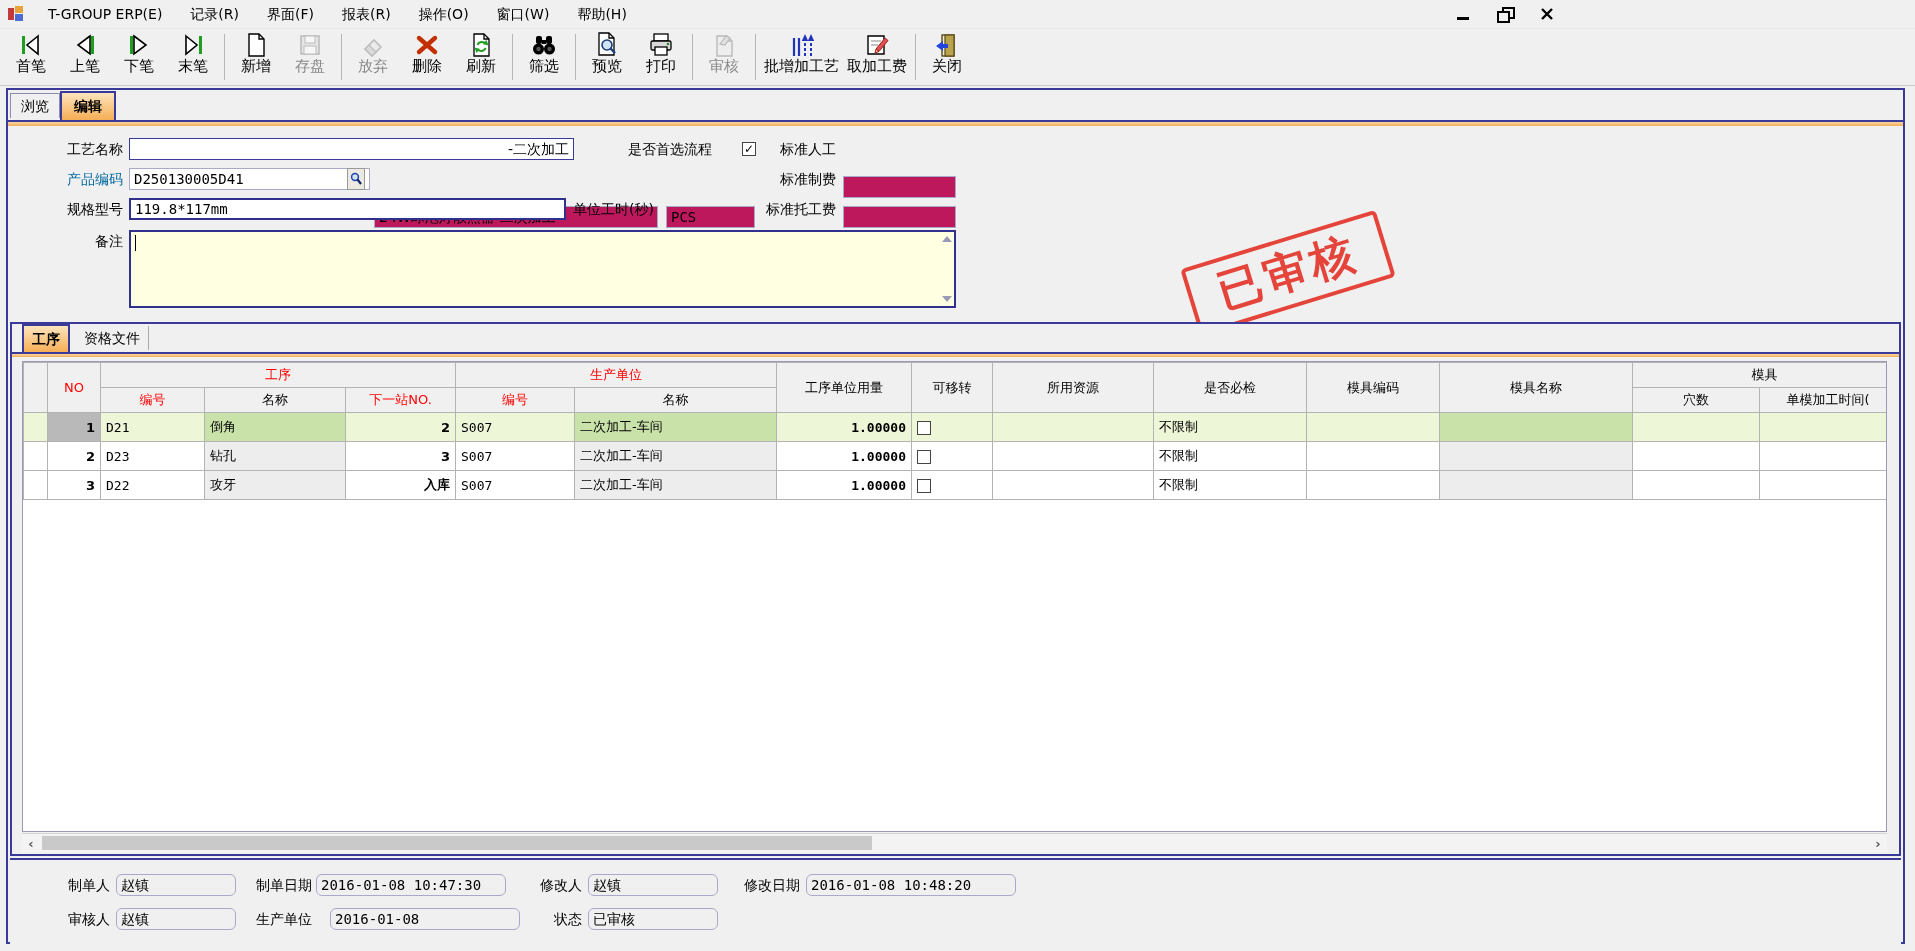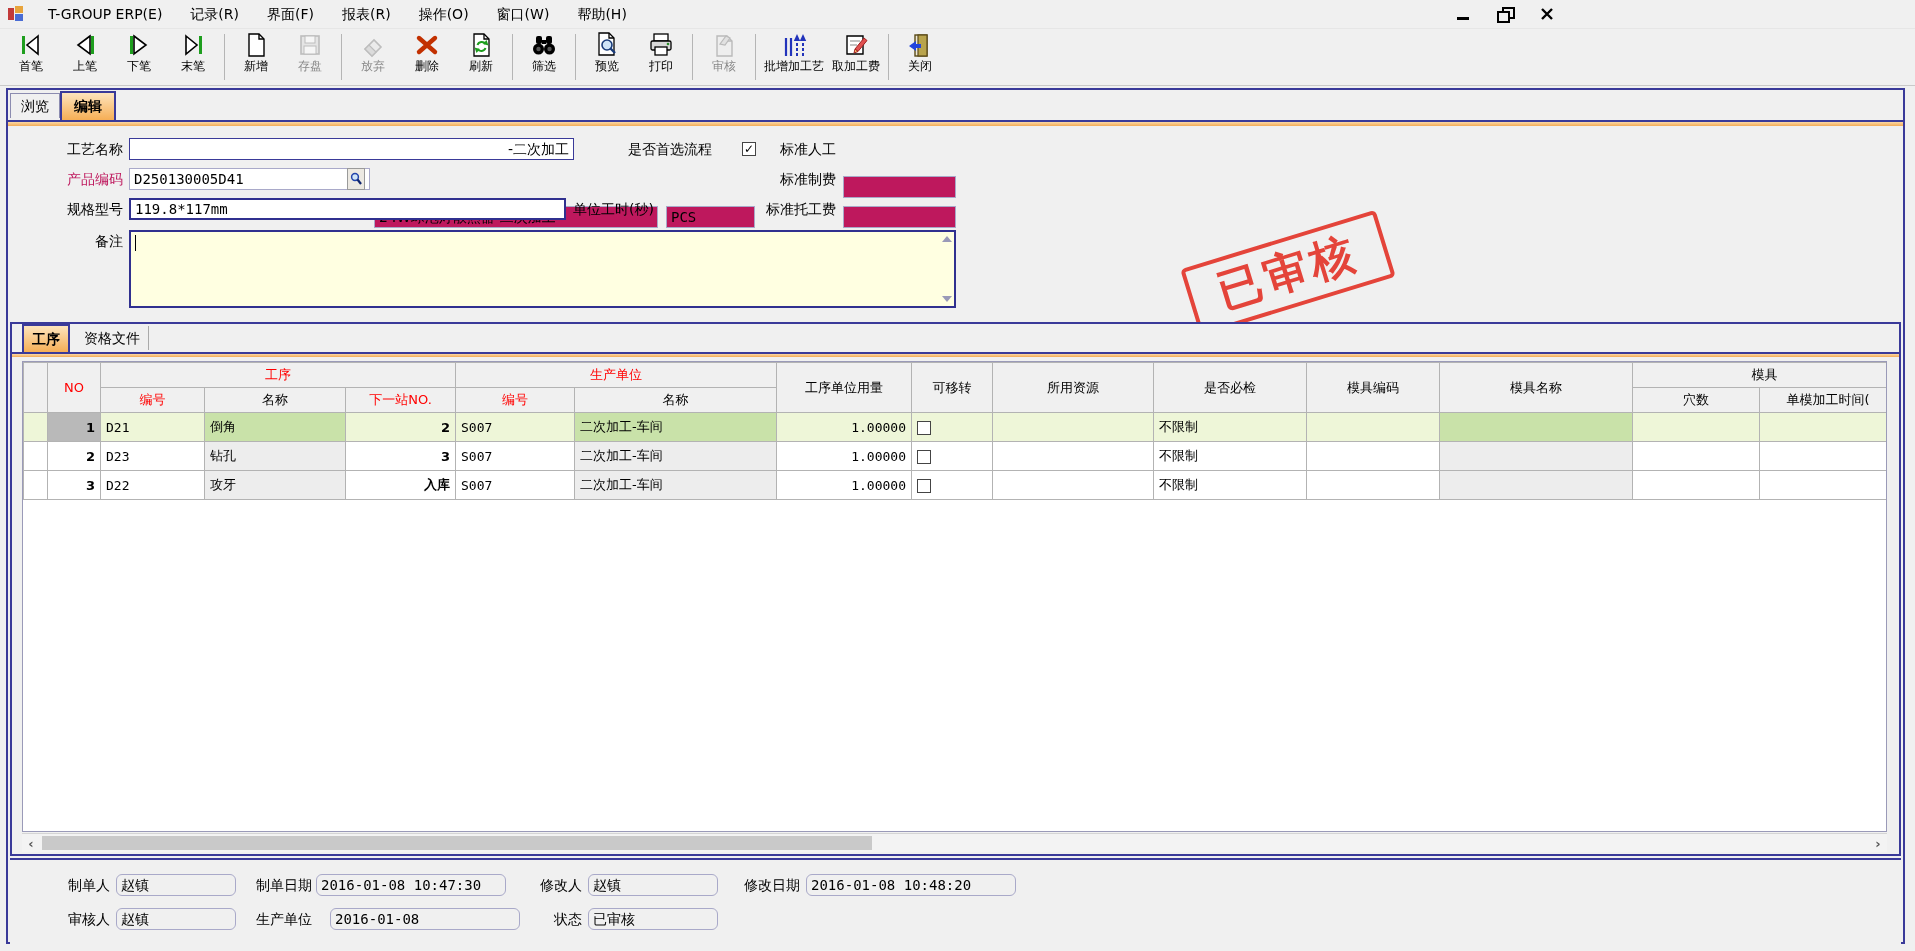--- a/index.html
+++ b/index.html
@@ -13,34 +13,34 @@
   .win-controls{margin-left:auto;display:flex;align-items:center;gap:26px;padding-right:18px;}
   .winbtn{width:16px;height:14px;position:relative;cursor:default;}
   .win-min::after{content:"";position:absolute;left:2px;right:2px;bottom:1px;border-bottom:3px solid #000;}
   .win-restore::before{content:"";position:absolute;left:5px;top:0;width:9px;height:8px;border:2px solid #000;background:#f0f0f0;}
   .win-restore::after{content:"";position:absolute;left:0;top:4px;width:9px;height:8px;border:2px solid #000;background:#f0f0f0;}
   .win-close svg{display:block;}
   
   .toolbar{position:absolute;left:0;top:28px;width:1915px;height:58px;border-top:1px solid #e6e6e6;border-bottom:1px solid #c9c9c9;display:flex;align-items:stretch;padding-left:4px;background:#f0f0f0;box-sizing:border-box;}
   .tbtn{min-width:46px;padding:3px 4px 1px;display:flex;flex-direction:column;align-items:center;justify-content:flex-start;gap:1px;cursor:default;}
   .tbtn .ticon{width:26px;height:26px;}
-  .tbtn .tlabel{font-size:12px;line-height:15px;white-space:nowrap;}
+  .tbtn .tlabel{font-size:15px;line-height:15px;white-space:nowrap;}
   .tbtn.disabled{opacity:.45;filter:grayscale(1);}
   .tsep{width:1px;background:#b5b5b5;margin:5px 4px;}
   
   .outer{position:absolute;left:6px;top:88px;width:1899px;height:856px;border:2px solid #3a3a99;background:#f0f0f0;box-sizing:border-box;}
   .tabrow{position:absolute;left:0;top:0;width:100%;height:30px;}
   .tab{position:absolute;top:3px;height:25px;line-height:25px;text-align:center;padding:0 10px;box-sizing:border-box;}
   .tab.inactive{left:2px;border:1px solid #8c8cb0;border-bottom:none;background:#f0f0f0;}
   .tab.active{font-weight:bold;border:2px solid #3a3a99;border-bottom:none;background:linear-gradient(180deg,#fde4bd 0%,#f6ae55 100%);top:1px;height:29px;line-height:27px;z-index:3;}
   .tabstrip-line{position:absolute;left:0;top:30px;width:100%;height:2px;background:#3a3a99;}
   .orange-strip{position:absolute;left:0;top:32px;width:100%;height:4px;background:linear-gradient(180deg,#fcd9a4,#f3ab57);}
   
   .lbl{position:absolute;height:22px;line-height:22px;text-align:right;white-space:nowrap;}
-  .lbl.red{color:#be185d;}
+  .lbl.red{color:#0369a1;}
   .fld{position:absolute;height:22px;line-height:20px;background:#fff;border:1px solid #a9a9c9;padding:0 4px;font-size:14px;box-sizing:border-box;white-space:nowrap;overflow:hidden;}
   .fld.ro{background:#be185d;margin-top:38px;}
   .fld.navy1{border:1px solid #3a3a99;text-align:right;}
   .fld.focus{border:2px solid #30308f;line-height:18px;}
   .lookup-btn{position:absolute;width:18px;height:22px;background:#ece9e2;border:1px solid #9a9a9a;box-sizing:border-box;display:flex;align-items:center;justify-content:center;cursor:default;}
   .cbox{display:inline-block;width:14px;height:14px;background:#fff;border:1px solid #444;box-sizing:border-box;text-align:center;line-height:12px;font-size:12px;vertical-align:middle;}
   .remark-box{position:absolute;background:#ffffe1;border:2px solid #30308f;box-sizing:border-box;}
   .remark-caret{position:absolute;left:4px;top:3px;width:1px;height:16px;background:#000;}
   .rm-arrow{position:absolute;right:2px;width:0;height:0;border-left:5px solid transparent;border-right:5px solid transparent;}
   .rm-up{top:4px;border-bottom:6px solid #9a9ab8;}
@@ -54,21 +54,21 @@
   .subtab.active{font-weight:bold;border:2px solid #3a3a99;border-bottom:none;background:linear-gradient(180deg,#fde4bd,#f6ae55);height:26px;top:0;line-height:26px;}
   .subtab.inactive{border-right:1px solid #aaa;}
   .subtab-line{position:absolute;left:0;top:28px;width:100%;height:2px;background:#3a3a99;}
   .sub-orange{position:absolute;left:0;top:30px;width:100%;height:3px;background:linear-gradient(180deg,#fcd9a4,#f3ab57);}
   .table-region{position:absolute;left:10px;top:37px;right:12px;bottom:22px;background:#fff;border:1px solid #9a9ab8;overflow:hidden;}
   table.grid{border-collapse:collapse;table-layout:fixed;font-size:13px;}
   table.grid th,table.grid td{border:1px solid #b3b3b3;padding:1px 5px;overflow:hidden;white-space:nowrap;box-sizing:border-box;}
   table.grid th{background:#f0f0f0;font-weight:normal;height:25px;text-align:center;}
   table.grid th.red{color:#ff0000;}
   table.grid td{height:29px;background:#fff;}
-  td.right{text-align:right;}
+  td.right{text-align:right;font-weight:bold;}
   td.left{text-align:left;}
   td.bold{font-weight:bold;}
   tr.sel td{background:#eef6d8;}
   tr.sel td.ro{background:#c9e2a9;}
   tr:not(.sel) td.ro{background:#ededed;}
   tr.sel td.c-no{background:#b9b9b9;}
   td.c-no{font-weight:bold;text-align:right;}
   
   .hscroll{position:absolute;left:10px;right:12px;bottom:2px;height:18px;background:#f3f3f3;border-top:1px solid #d5d5d5;}
   .hs-arrow{position:absolute;top:0;width:18px;height:18px;display:flex;align-items:center;justify-content:center;color:#555;font-weight:bold;font-size:13px;cursor:default;}

